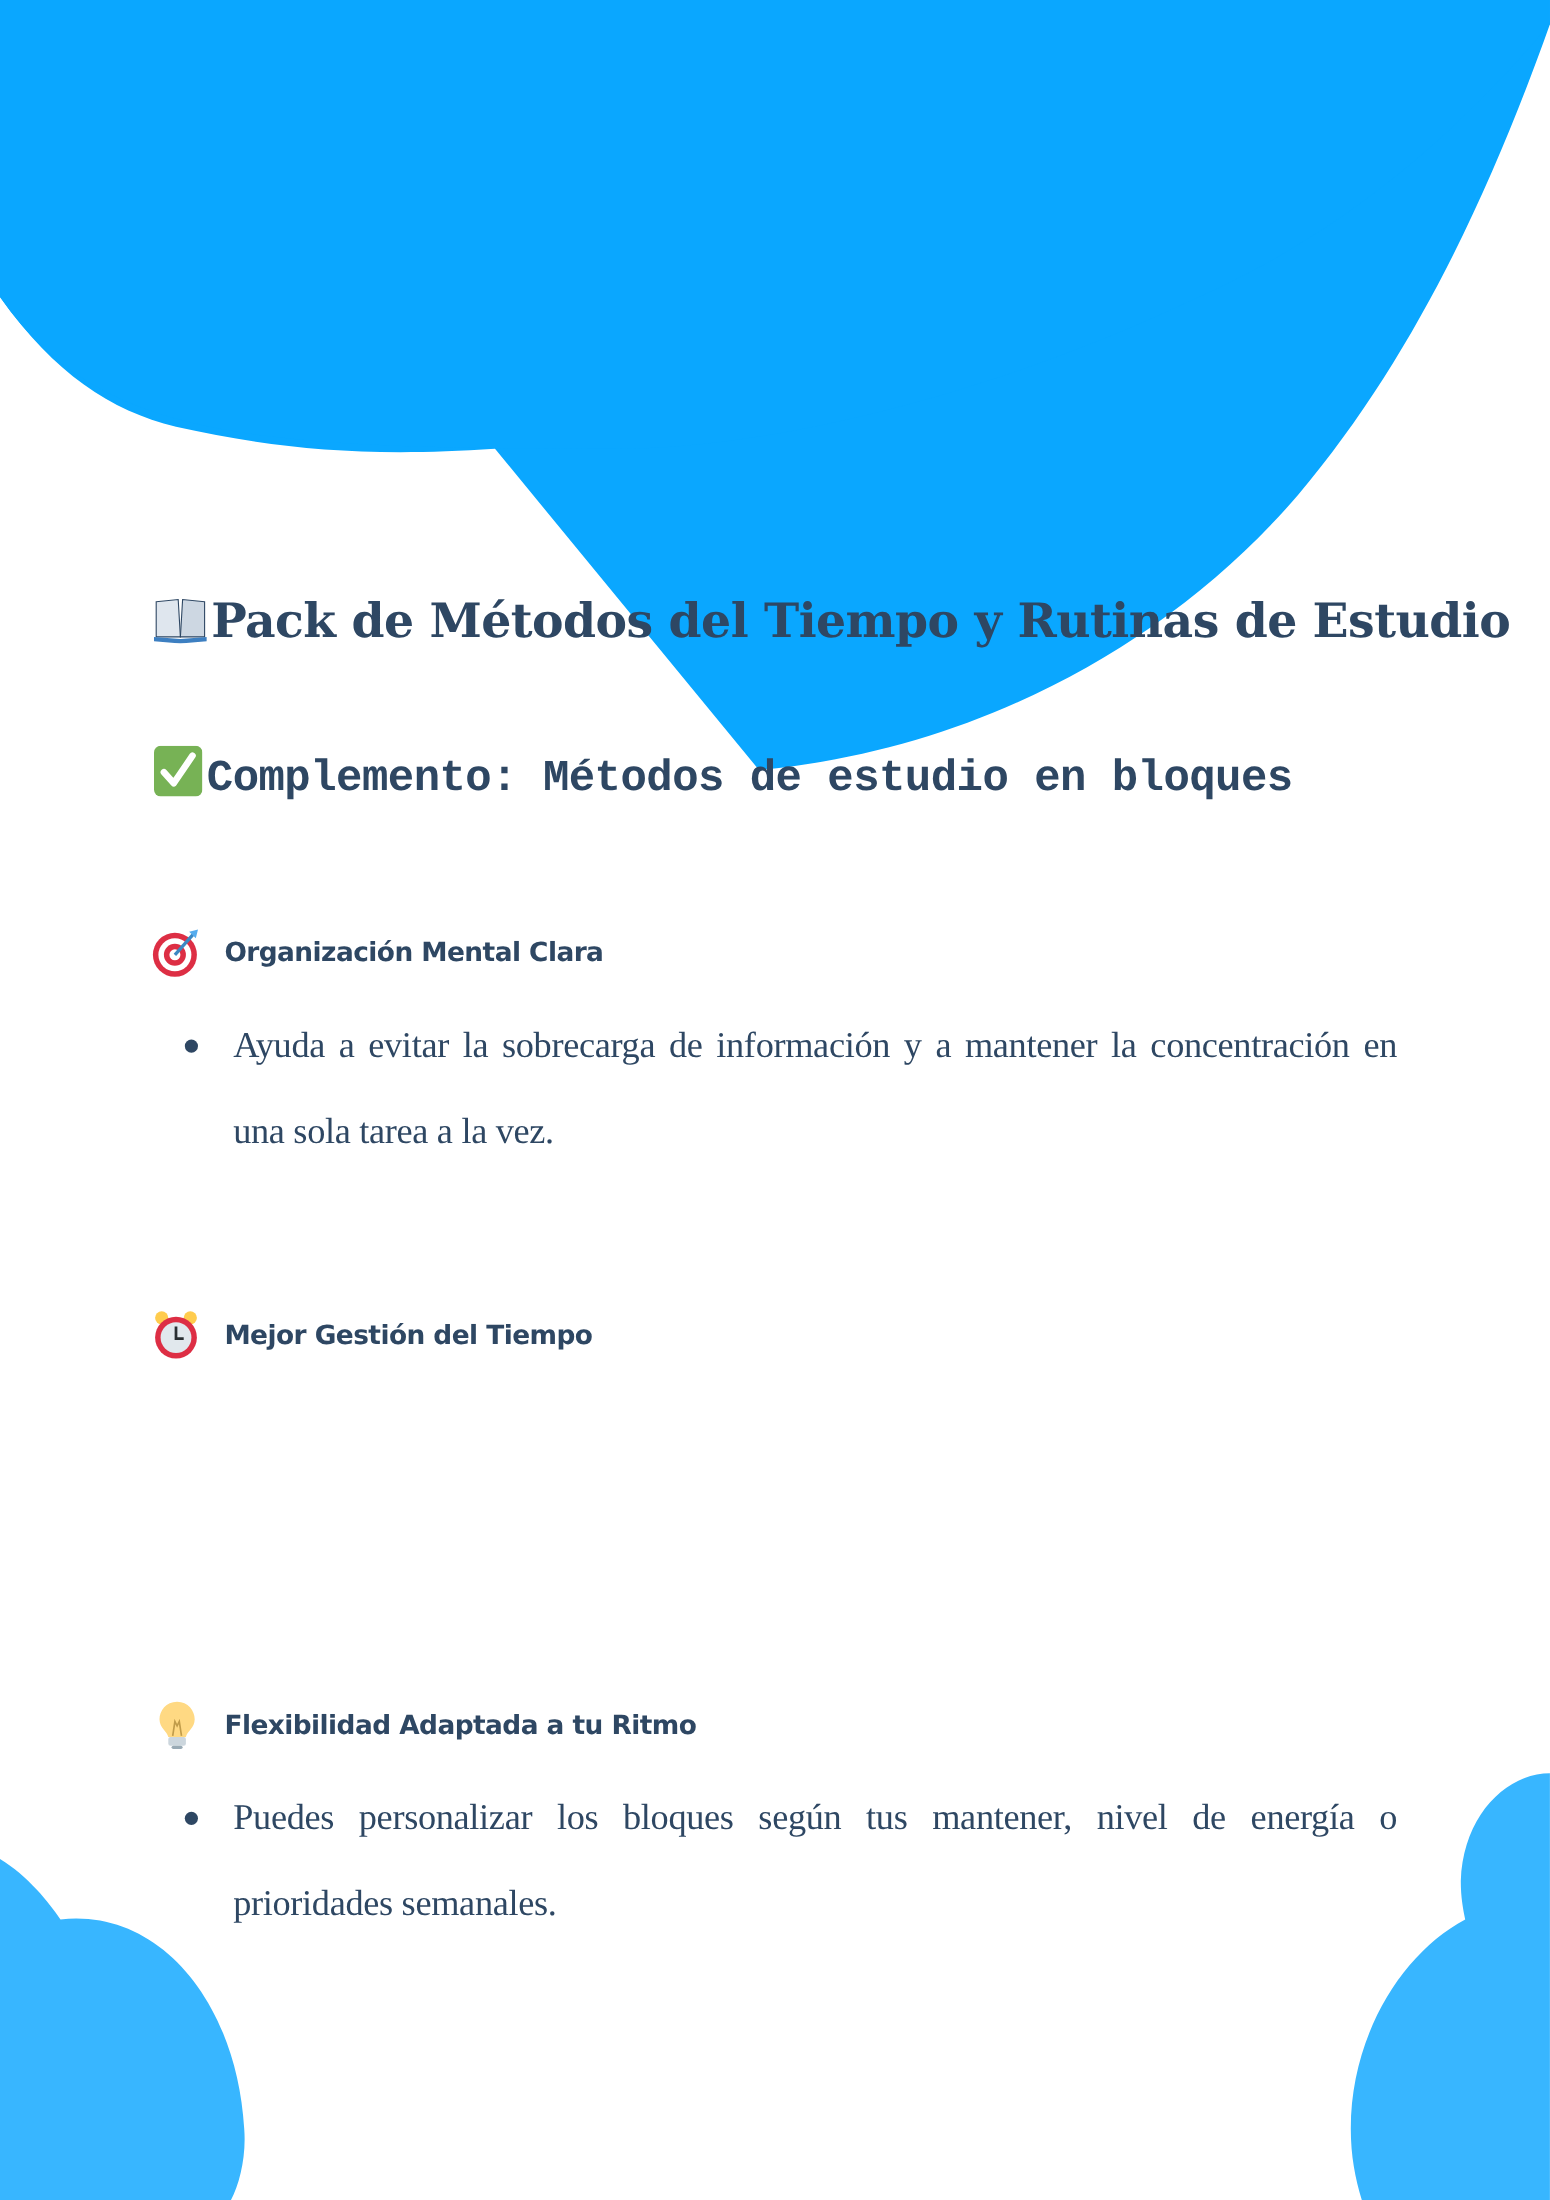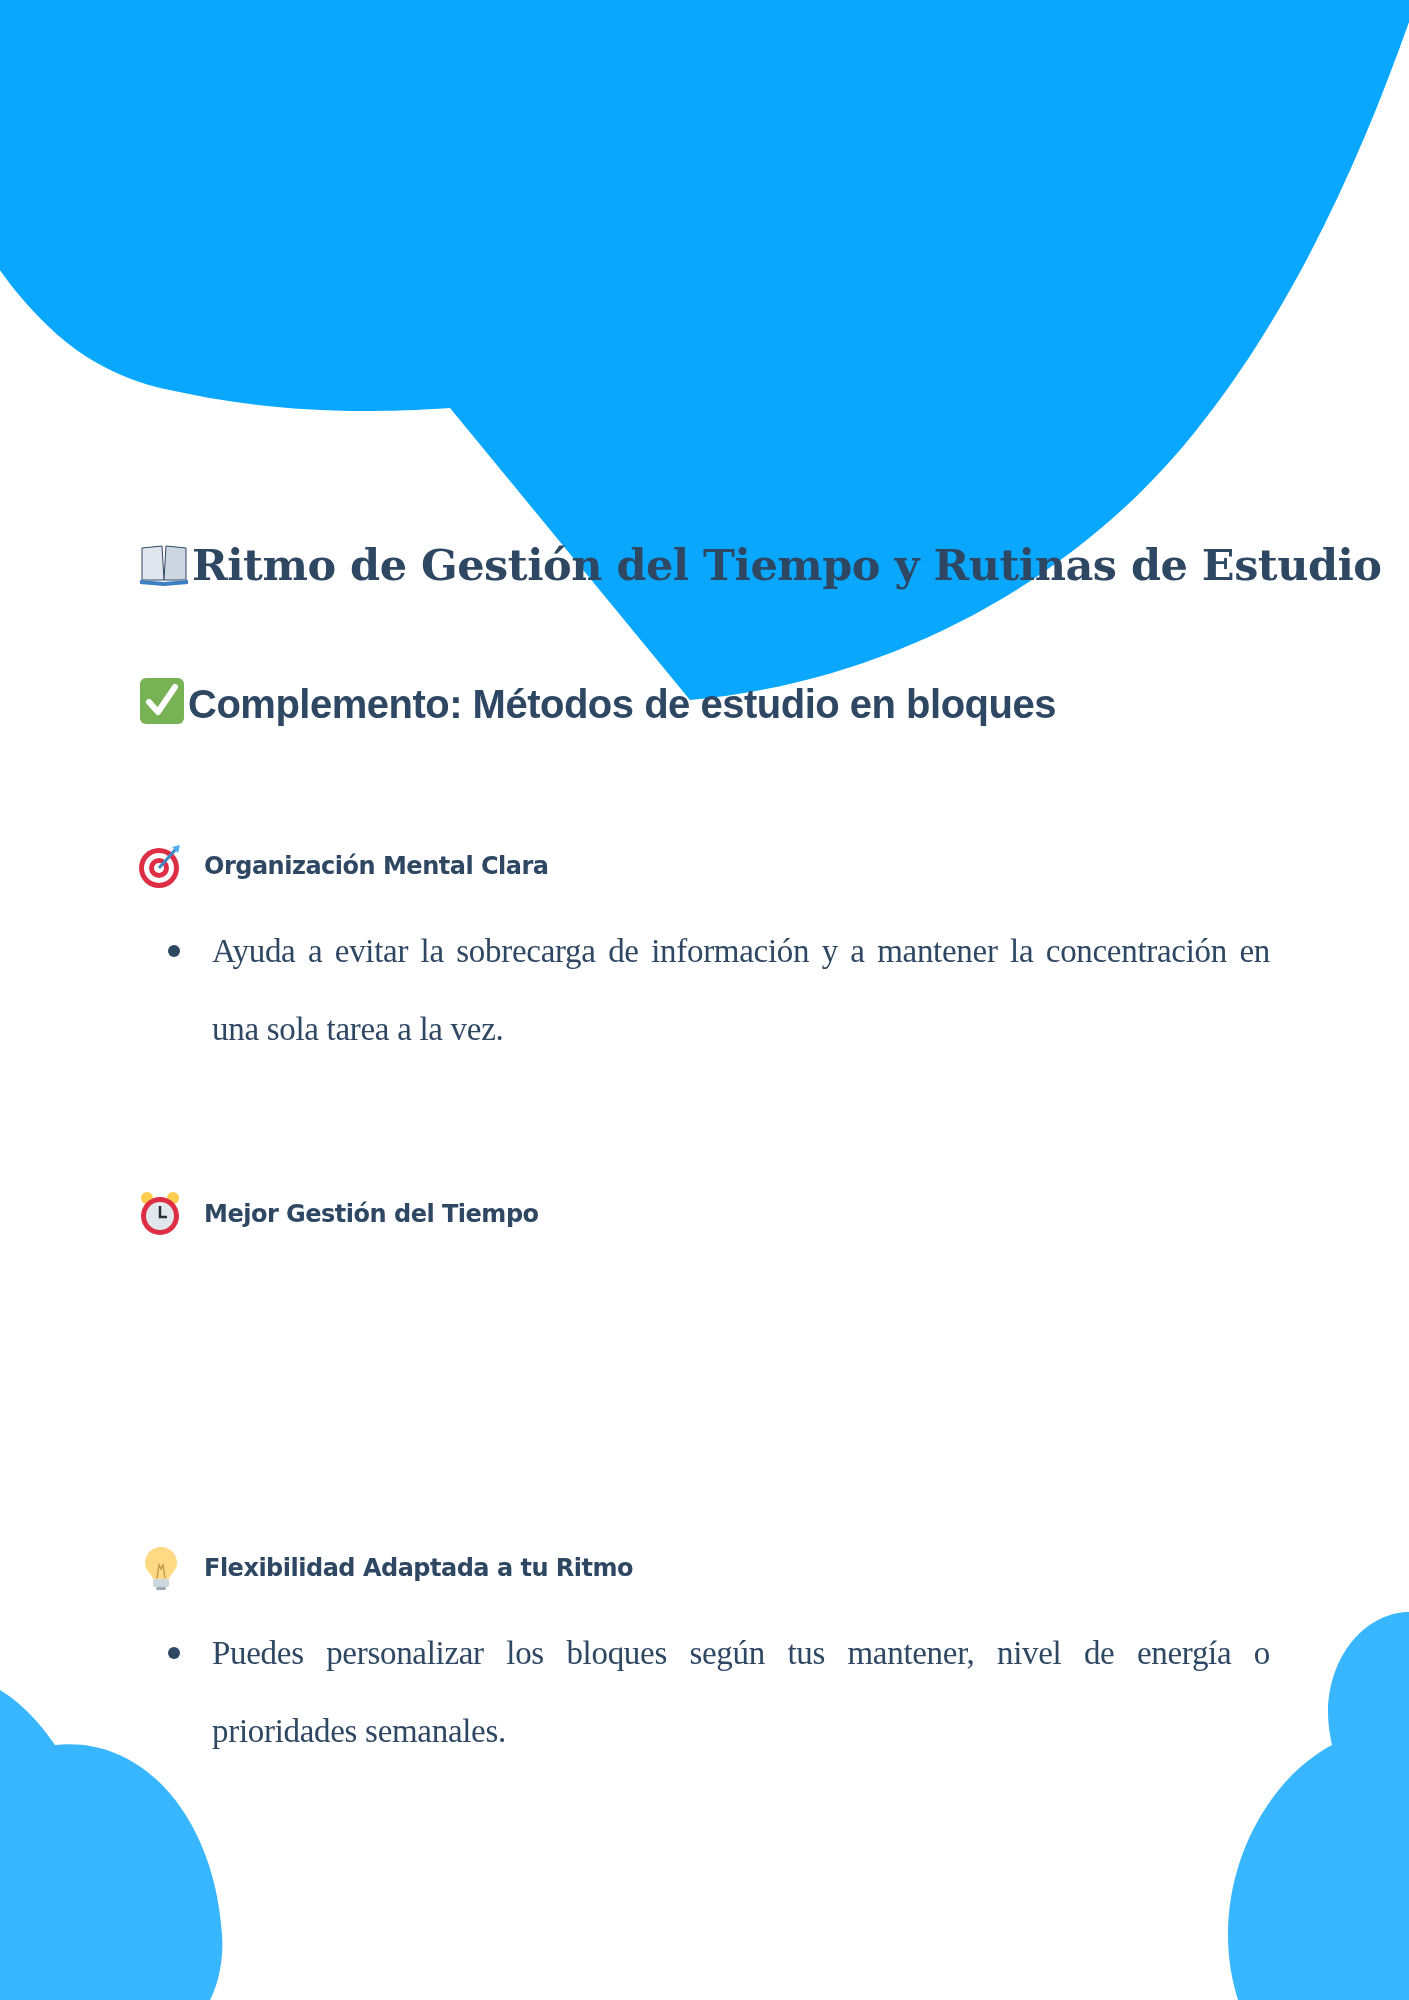--- a/index.html
+++ b/index.html
@@ -12,21 +12,21 @@
     .deco { position: absolute; left: 0; top: 0; width: 1409px; height: 2000px; pointer-events: none; }
     .content { position: absolute; left: 0; top: 0; width: 1409px; height: 2000px; }
 
     .title {
       position: absolute; left: 140px; top: 540px;
       font-family: "DejaVu Serif", serif; font-weight: bold;
       font-size: 43px; color: #2e4763; white-space: nowrap; letter-spacing: -0.5px;
     }
     .subtitle {
       position: absolute; left: 140px; top: 678px;
-      font-family: Liberation Sans, sans-serif; font-weight: bold;
+      font-family: Liberation Mono, monospace; font-weight: bold;
       font-size: 40px; color: #2e4763; white-space: nowrap; letter-spacing: -0.5px;
     }
     .emoji { display: inline-block; vertical-align: -6px; margin-right: 4px; }
 
     .section { position: absolute; left: 138px; width: 1132px; }
     .section-head {
       display: flex; align-items: center; height: 56px;
       font-family: "DejaVu Sans", sans-serif; font-weight: bold;
       font-size: 24px; color: #2e4763; letter-spacing: -0.5px;
     }
@@ -56,21 +56,21 @@
 
 <div class="content">
 
   <div class="title">
     <span class="emoji">
       <svg width="48" height="44" viewBox="0 0 48 44">
         <path d="M2,6 L22,4 L24,38 L2,38 Z" fill="#dfe6ee" stroke="#2e4763" stroke-width="1"></path>
         <path d="M46,6 L26,4 L24,38 L46,38 Z" fill="#cdd7e2" stroke="#2e4763" stroke-width="1"></path>
         <path d="M0,38 L24,40 L48,38 L48,42 L24,44 L0,42 Z" fill="#3d7fc1"></path>
       </svg>
-    </span><span>Ritmo de Gestión del Tiempo y Rutinas de Estudio</span>
+    </span><span>Pack de Métodos del Tiempo y Rutinas de Estudio</span>
   </div>
 
   <div class="subtitle">
     <span class="emoji">
       <svg width="44" height="46" viewBox="0 0 44 46">
         <rect x="0" y="0" width="44" height="46" rx="6" fill="#77b255"></rect>
         <path d="M9,24 L18,34 L35,9" fill="none" stroke="#ffffff" stroke-width="6" stroke-linecap="round" stroke-linejoin="round"></path>
       </svg>
     </span><span>Complemento:  Métodos de estudio en bloques</span>
   </div>

